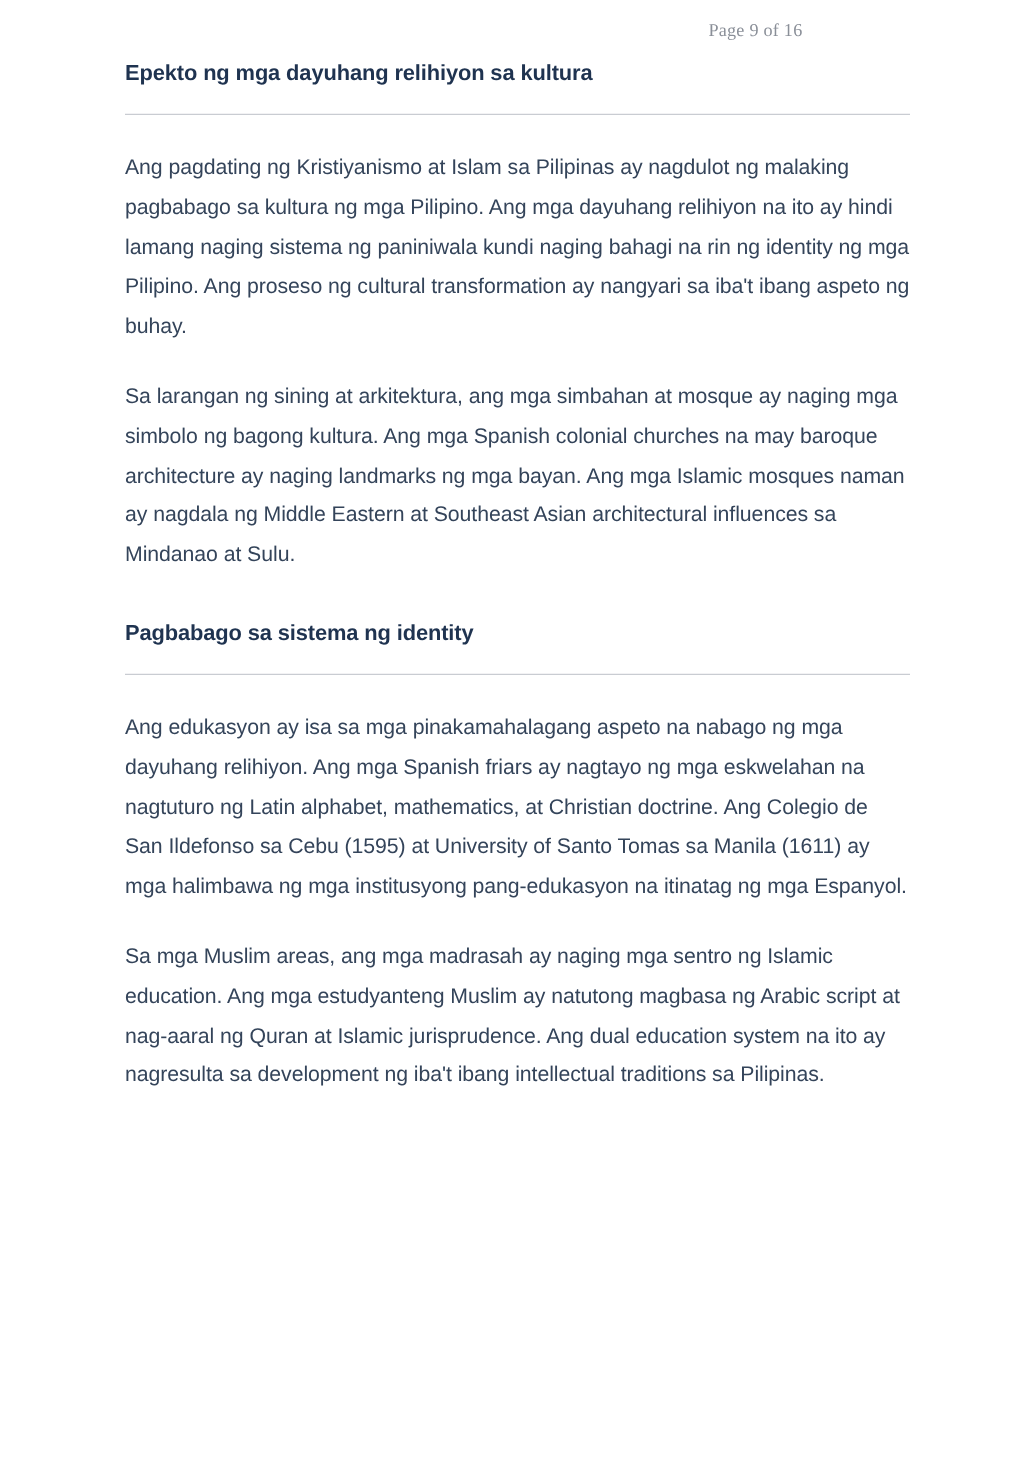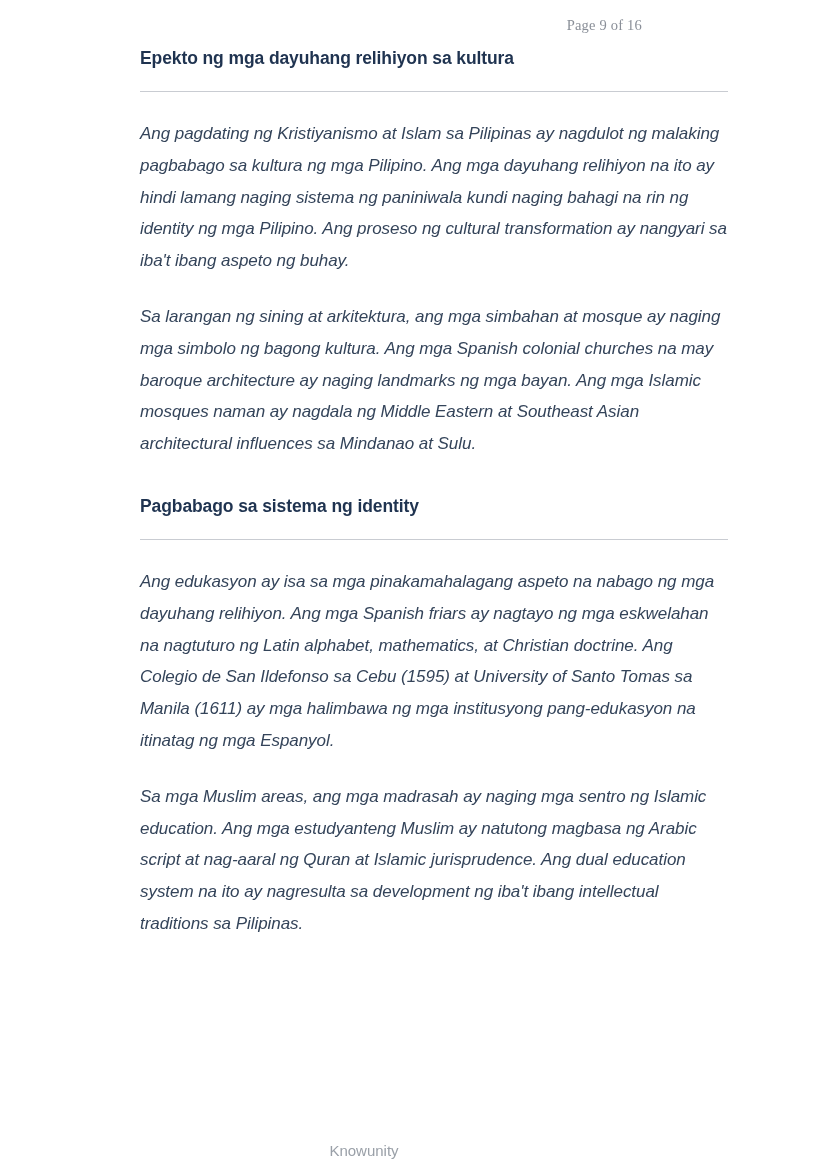--- a/index.html
+++ b/index.html
@@ -49,25 +49,23 @@
     margin-top: 22px;
     margin-bottom: 26px;
     width: 100%;
   }
   p.para {
     font-size: 17px;
     line-height: 31.8px;
     color: #34445a;
     margin: 0 0 24px 0;
     letter-spacing: -0.05px;
-    font-style: italic;
   }
   .block {
     margin-bottom: 0;
-    margin-left: 40px;
   }
   .section-gap {
     height: 12px;
   }
   .footer {
     position: absolute;
     bottom: 12px;
     left: 0;
     width: 100%;
     text-align: center;
@@ -95,15 +93,14 @@
 
     <div class="block">
       <h2 class="section-title">Pagbabago sa sistema ng identity</h2>
       <div class="rule"></div>
       <p class="para">Ang edukasyon ay isa sa mga pinakamahalagang aspeto na nabago ng mga dayuhang relihiyon. Ang mga Spanish friars ay nagtayo ng mga eskwelahan na nagtuturo ng Latin alphabet, mathematics, at Christian doctrine. Ang Colegio de San Ildefonso sa Cebu (1595) at University of Santo Tomas sa Manila (1611) ay mga halimbawa ng mga institusyong pang-edukasyon na itinatag ng mga Espanyol.</p>
       <p class="para">Sa mga Muslim areas, ang mga madrasah ay naging mga sentro ng Islamic education. Ang mga estudyanteng Muslim ay natutong magbasa ng Arabic script at nag-aaral ng Quran at Islamic jurisprudence. Ang dual education system na ito ay nagresulta sa development ng iba't ibang intellectual traditions sa Pilipinas.</p>
     </div>
 
   </div>
 
-  <div class="footer">Knowunity</div>
 
 </div>
 
 </body></html>

